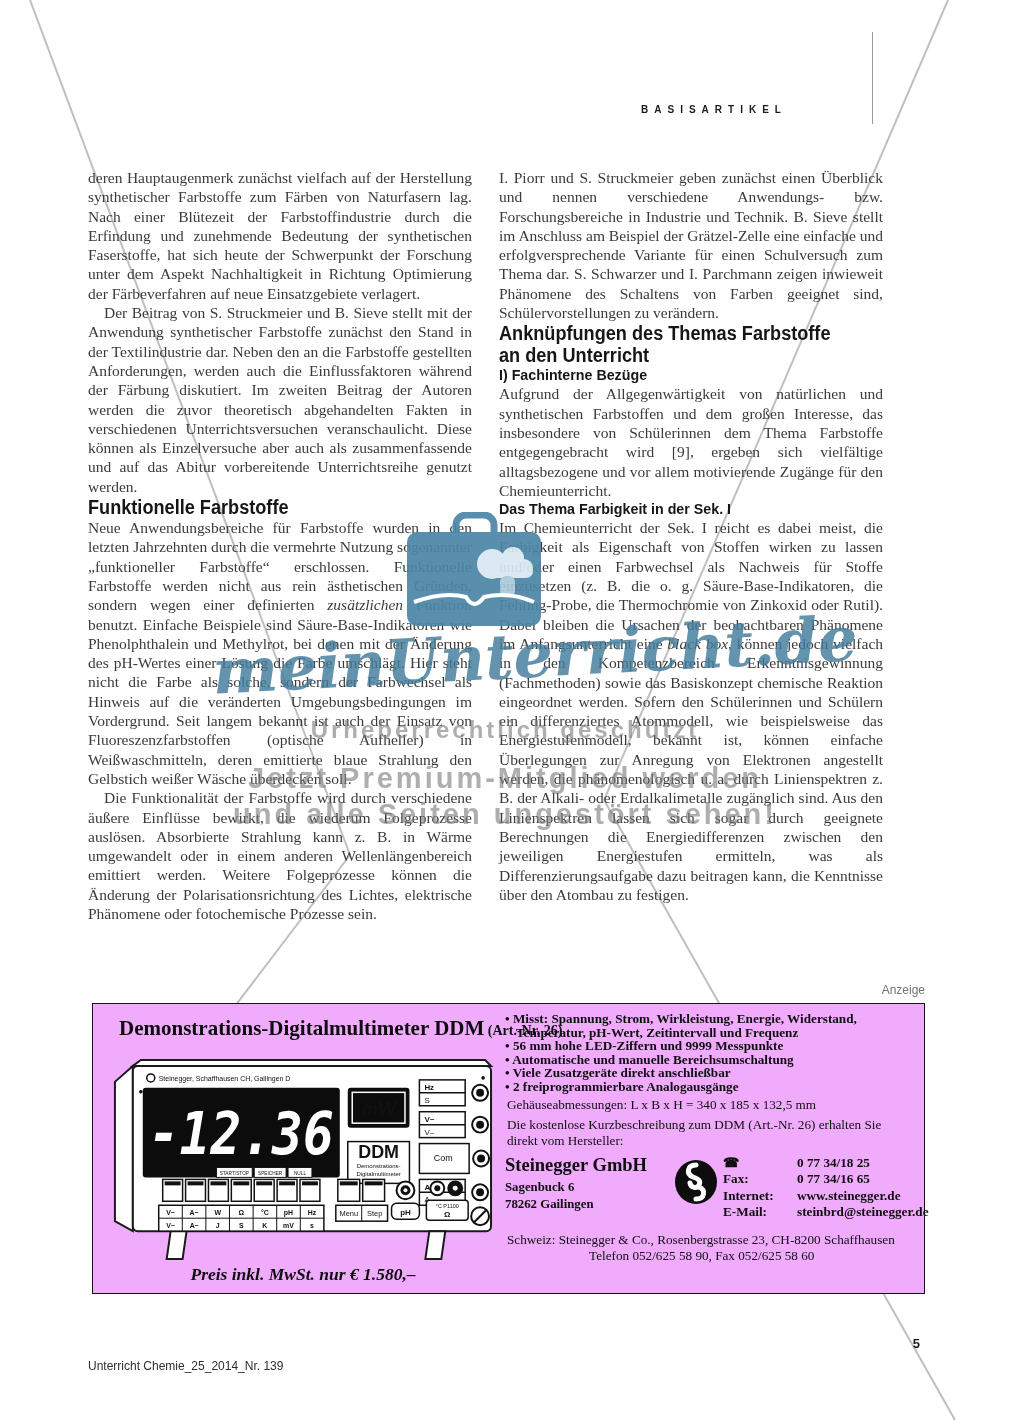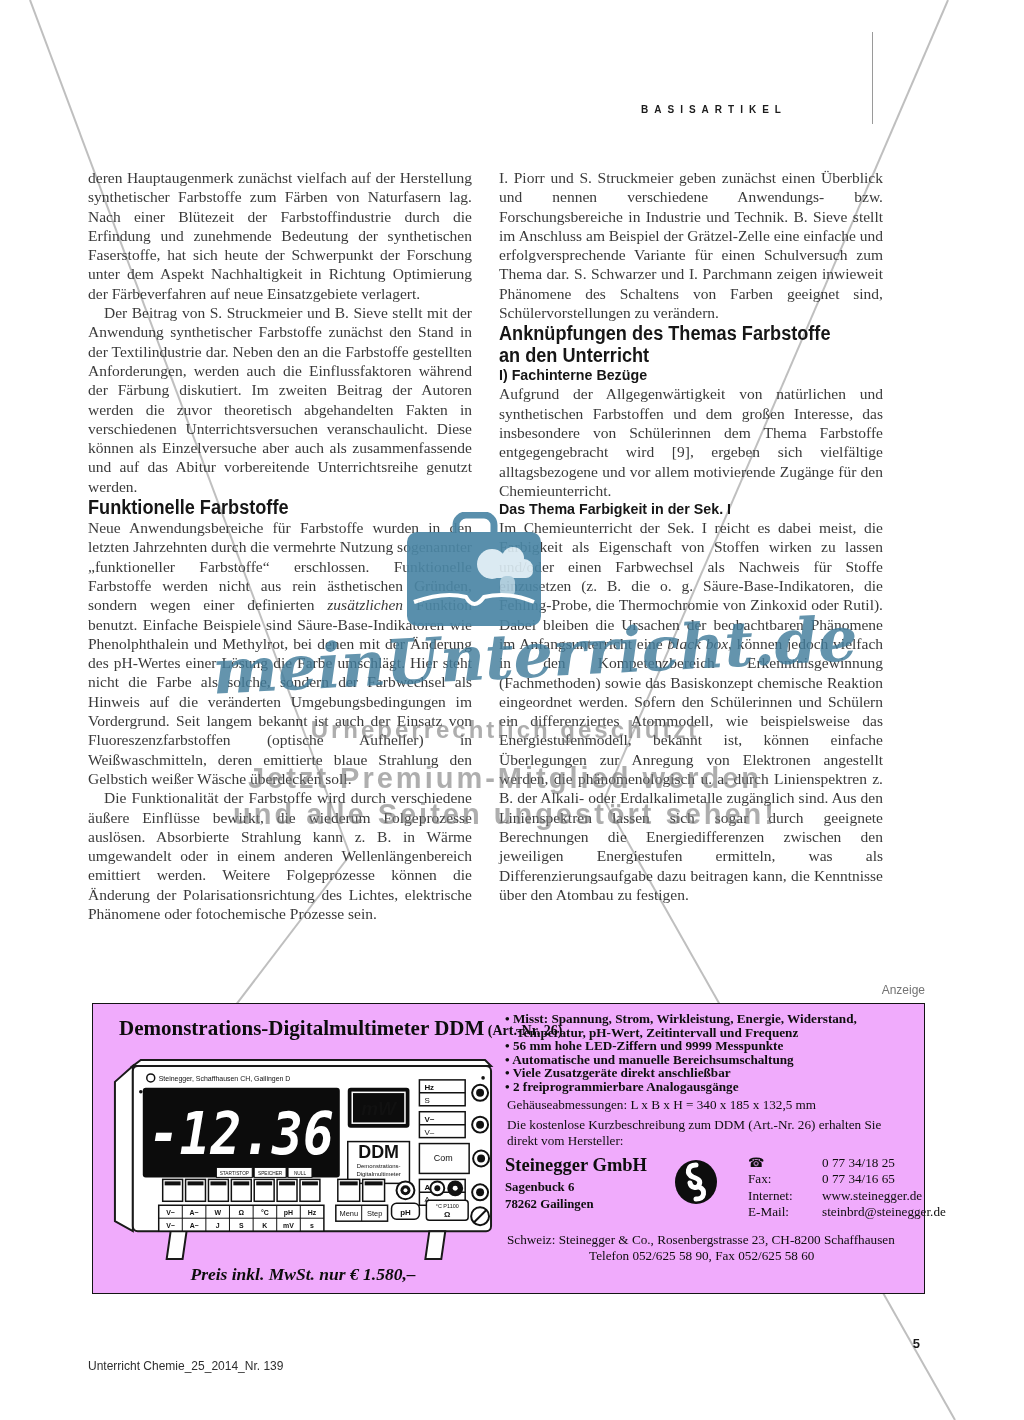--- a/index.html
+++ b/index.html
@@ -48,21 +48,21 @@
   .ad-right{position:absolute;left:412px;top:8px;width:412px;font-size:13.2px;color:#0e0e0e;}
   .ad-right ul{margin:0;padding:0;list-style:none;font-weight:bold;line-height:13.6px;}
   .ad-right ul li{padding-left:11px;text-indent:-11px;}
   .ad-right ul li::before{content:"• ";}
   .dims{margin:4px 0 0 2px;line-height:14px;}
   .note{margin:5px 0 0 2px;line-height:16px;width:400px;}
   .company{position:relative;margin-top:6px;height:72px;}
   .co-name{margin:0;font-size:18.5px;font-weight:bold;line-height:20px;}
   .co-addr{margin:4px 0 0 0;font-weight:bold;font-size:12.8px;line-height:17px;}
   .logo{position:absolute;left:168px;top:4px;width:46px;height:46px;}
-  .contacts{position:absolute;left:243px;top:0;width:190px;font-weight:normal;font-size:13.2px;line-height:16.5px;}
+  .contacts{position:absolute;left:218px;top:0;width:190px;font-weight:bold;font-size:13.2px;line-height:16.5px;}
   .contacts .row{white-space:nowrap;}
   .clabel{display:inline-block;width:74px;}
   .swiss{margin:5px 0 0 2px;line-height:16px;}
   .swiss2{margin-left:82px;}
   
   .footer-left{position:absolute;left:88px;top:1359px;font-family:"Liberation Sans",sans-serif;
                font-size:12px;color:#2e2e2e;}
   .footer-page{position:absolute;left:880px;top:1336px;width:40px;text-align:right;
                font-family:"Liberation Sans",sans-serif;font-weight:bold;font-size:13px;color:#1a1a1a;}
   

